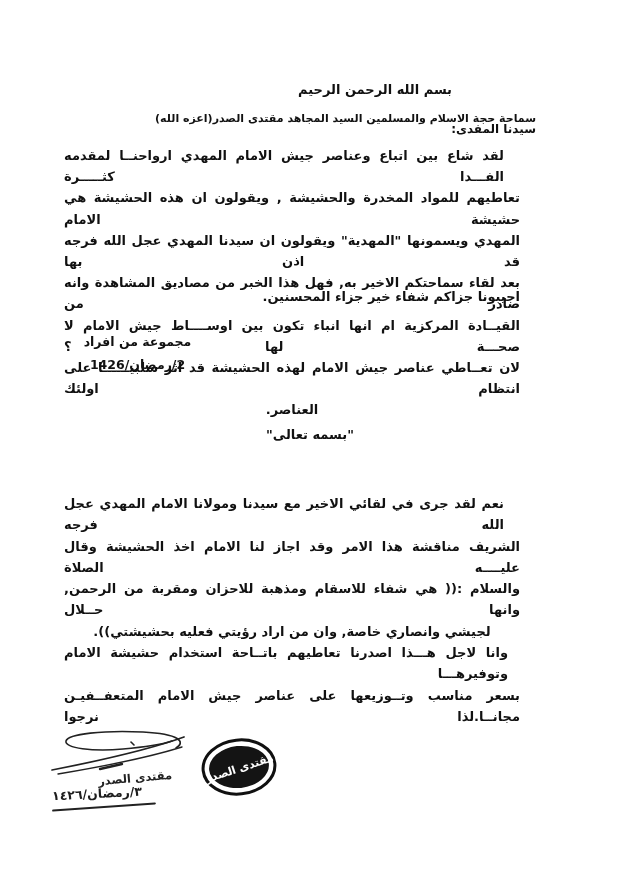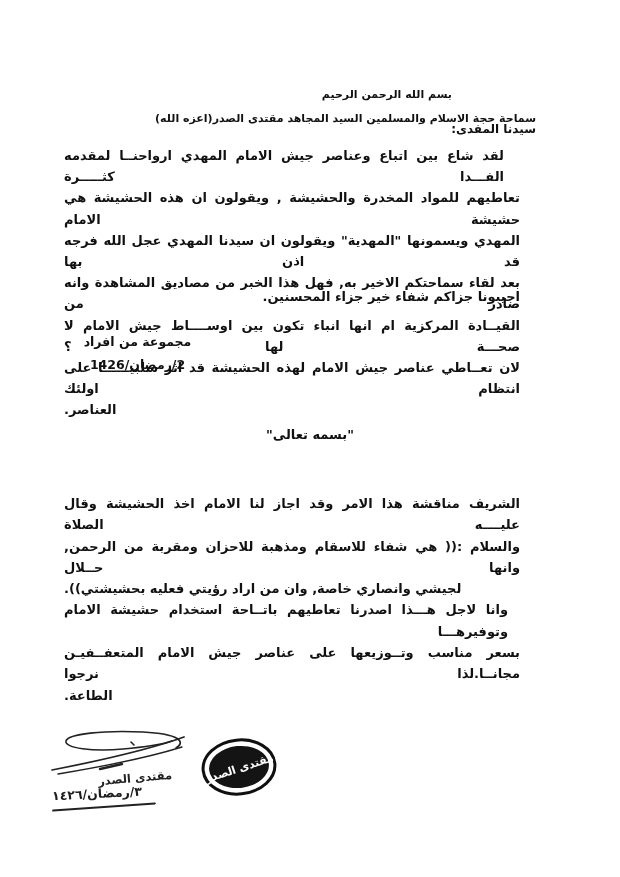--- a/index.html
+++ b/index.html
@@ -11,28 +11,28 @@
     background: #ffffff;
     overflow: hidden;
     font-family: "DejaVu Sans", sans-serif;
     color: #111;
     font-weight: bold;
   }
   .ar { direction: rtl; unicode-bidi: plaintext; }
   .abs { position: absolute; }
 
   .bismillah {
-    top: 88px; right: 168px;
-    font-size: 11px;
+    top: 82px; right: 168px;
+    font-size: 13px;
   }
   .salutation { top: 112px; right: 84px; font-size: 11px; margin-left: 10px; }
   .addressee  { top: 122px; right: 84px; font-size: 12px; }
 
   .para { left: 64px; right: 100px; font-size: 13px; }
-  .para .bline { line-height: 21.2px; text-align: left; }
+  .para .bline { line-height: 21.2px; text-align: center; }
   .para .jline {
     text-align: justify;
     text-align-last: justify;
     text-justify: inter-word;
   }
   .indent1 { padding-right: 16px; }
   .indent2 { padding-right: 12px; }
   .para1 { top: 145px; }
   .closing { top: 289px; right: 100px; font-size: 13px; }
 
@@ -86,26 +86,26 @@
   <div class="abs closing ar">اجيبونا جزاكم شفاء خير جزاء المحسنين.</div>
 
   <div class="abs sigblock ar">
     <div>مجموعة من افراد</div>
     <div>2/رمضان/1426</div>
   </div>
 
   <div class="abs heading2 ar">"بسمه تعالى"</div>
 
   <div class="abs para para2 ar">
+    <div class="bline jline indent1">نعم لقد جرى في لقائي الاخير مع سيدنا ومولانا الامام المهدي عجل الله فرجه</div>
     <div class="bline jline">الشريف مناقشة هذا الامر وقد اجاز لنا الامام اخذ الحشيشة وقال عليــــه الصلاة</div>
     <div class="bline jline">والسلام :(( هي شفاء للاسقام ومذهبة للاحزان ومقربة من الرحمن, وانها حــلال</div>
     <div class="bline">لجيشي وانصاري خاصة, وان من اراد رؤيتي فعليه بحشيشتي)).</div>
     <div class="bline jline indent2">وانا لاجل هـــذا اصدرنا تعاطيهم باتــاحة استخدام حشيشة الامام وتوفيرهـــا</div>
     <div class="bline jline">بسعر مناسب وتــوزيعها على عناصر جيش الامام المتعفــفيـن مجانــا.لذا نرجوا</div>
-    <div class="bline">الطاعة.</div>
   </div>
 
 
   <svg class="abs sig-svg" width="140" height="52" viewBox="0 0 140 52">
     <path d="M128,20 C138,14 132,6 95,4 C55,2 20,6 18,13 C16,20 45,24 75,21 C98,19 115,16 124,13" fill="none" stroke="#222" stroke-width="1.6" stroke-linecap="round"></path>
     <path d="M4,42 C45,34 100,22 136,9" fill="none" stroke="#222" stroke-width="1.7" stroke-linecap="round"></path>
     <path d="M10,46 C52,39 102,29 134,19" fill="none" stroke="#222" stroke-width="1.4" stroke-linecap="round"></path>
     <path d="M52,41 l22,-5" fill="none" stroke="#222" stroke-width="2.4" stroke-linecap="round"></path>
     <path d="M83,14 l3,3" fill="none" stroke="#222" stroke-width="1.6" stroke-linecap="round"></path>
   </svg>

